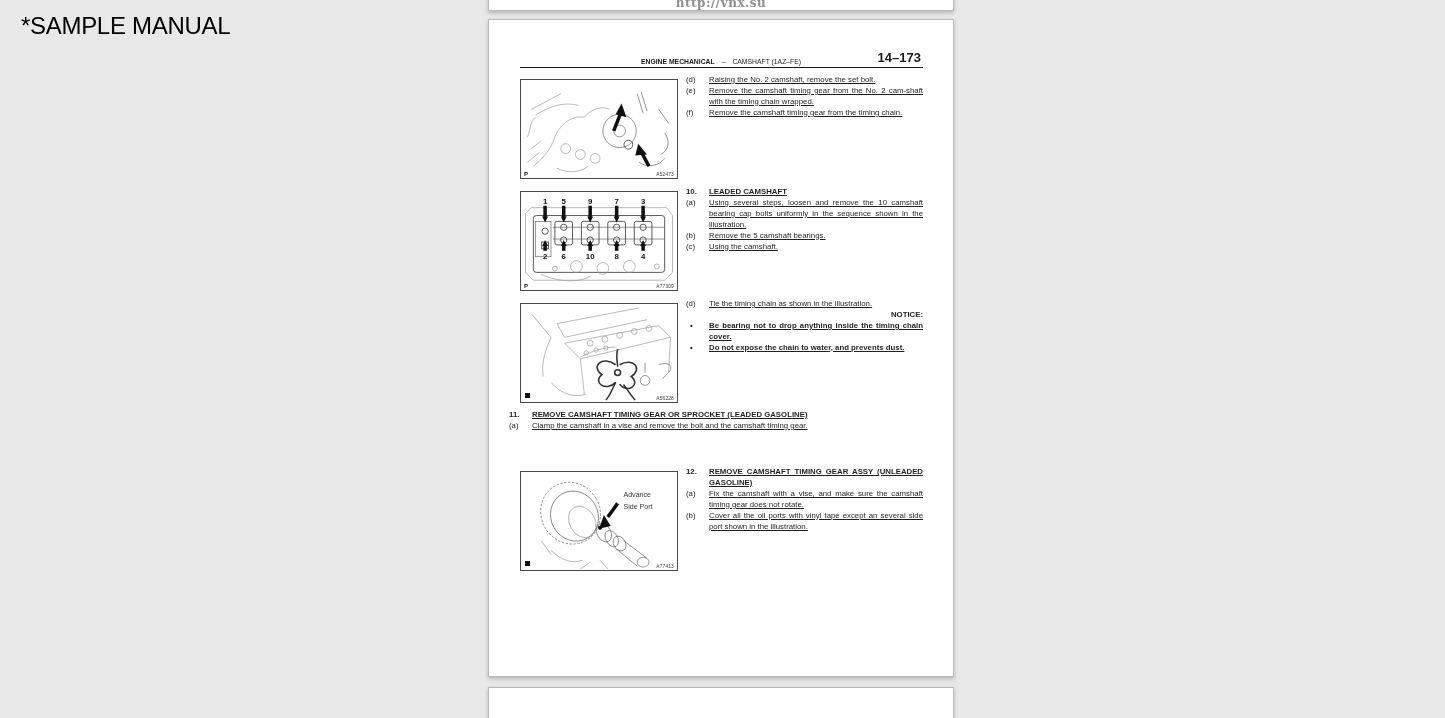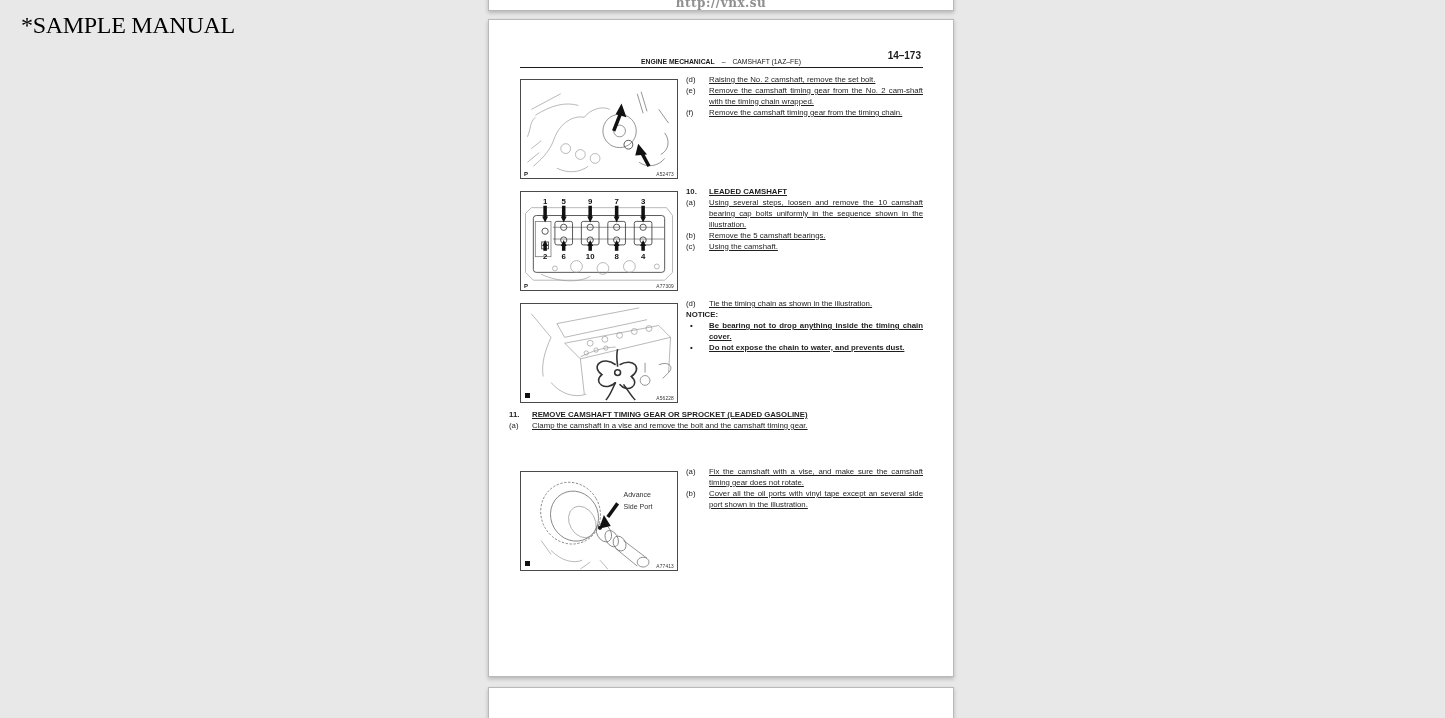--- a/index.html
+++ b/index.html
@@ -3,40 +3,40 @@
 <meta charset="utf-8">
 <style>
   * { margin:0; padding:0; box-sizing:border-box; }
   html,body { width:1445px; height:718px; overflow:hidden; }
   body { background:#e8e8e8; font-family:"Liberation Sans","DejaVu Sans",sans-serif; }
 
   .stage { position:relative; width:1445px; height:718px; overflow:hidden; }
 
   .sample-label {
     position:absolute; left:21px; top:12px;
-    font-size:24px; color:#000; letter-spacing:-0.3px;font-family:Liberation Serif, serif;
+    font-size:24px; color:#000; letter-spacing:-0.3px;
   }
 
   .page {
     position:absolute; left:488px; width:466px; background:#ffffff;
     border:1px solid #b9b9b9; box-shadow:0 2px 4px rgba(0,0,0,0.22);
   }
   .page-prev { top:-21px; height:32px; }
   .page-main { top:19px;  height:658px; }
   .page-next { top:687px; height:60px; }
 
   .site-watermark {
     position:absolute; bottom:0; left:0; width:100%; text-align:center;
     font-family:"DejaVu Serif",serif; font-weight:bold;
     font-size:12px; color:#8f8f8f; letter-spacing:0.5px;
   }
 
   .page-number {
     position:absolute; top:30px; right:32px;
-    font-size:10px; font-weight:bold; color:#1a1a1a;
+    font-size:13px; font-weight:bold; color:#1a1a1a;
   }
   .page-header {
     position:absolute; top:38px; left:0; width:100%;
     text-align:center; font-size:6.8px; color:#1a1a1a;
   }
   .page-header .ph-bold { font-weight:bold; }
   .page-header .ph-sep { margin:0 7px; }
   .header-rule {
     position:absolute; top:47px; left:31px; width:403px; height:1.4px;
     background:#1a1a1a;
@@ -62,21 +62,21 @@
 
   .tblock {
     position:absolute; left:197px; width:237px;
     font-size:7.8px; line-height:10.9px; color:#1f1f1f;
   }
   .tblock.wide { left:20px; width:403px; }
   .row { display:flex; }
   .row .lbl { flex:0 0 23px; }
   .row .txt { flex:1; text-align:justify;text-decoration:underline; }
   .row.bold { font-weight:bold; }
-  .notice-hdr { font-weight:bold; }
+  .notice-hdr { font-weight:bold;text-align:right; }
   .row .lbl.bullet { padding-left:4px; }
 
   .ln  { stroke:#999; stroke-width:0.7; fill:none; }
   .ln2 { stroke:#777; stroke-width:0.8; fill:none; }
   .dk  { stroke:#444; stroke-width:0.9; fill:none; }
   .rope{ stroke:#333; stroke-width:1.6; fill:none; }
   .arrow { stroke:#111; stroke-width:3.6; }
   .ah { fill:#111; }
   .num { font-size:8px; font-weight:bold; fill:#111; text-anchor:middle; font-family:"Liberation Sans",sans-serif; }
   .figlabel { font-size:7.2px; fill:#333; font-family:"Liberation Sans",sans-serif; }
@@ -284,20 +284,24 @@
         <span class="lbl">11.</span>
         <span class="txt">REMOVE CAMSHAFT TIMING GEAR OR SPROCKET (LEADED GASOLINE)</span>
       </div>
       <div class="row">
         <span class="lbl">(a)</span>
         <span class="txt">Clamp the camshaft in a vise and remove the bolt and the camshaft timing gear.</span>
       </div>
     </div>
 
     <div class="tblock" style="top:447px">
+      <div class="row bold">
+        <span class="lbl">12.</span>
+        <span class="txt">REMOVE CAMSHAFT TIMING GEAR ASSY (UNLEADED GASOLINE)</span>
+      </div>
       <div class="row">
         <span class="lbl">(a)</span>
         <span class="txt">Fix the camshaft with a vise, and make sure the camshaft timing gear does not rotate.</span>
       </div>
       <div class="row">
         <span class="lbl">(b)</span>
         <span class="txt">Cover all the oil ports with vinyl tape except an several side port shown in the illustration.</span>
       </div>
     </div>
 

